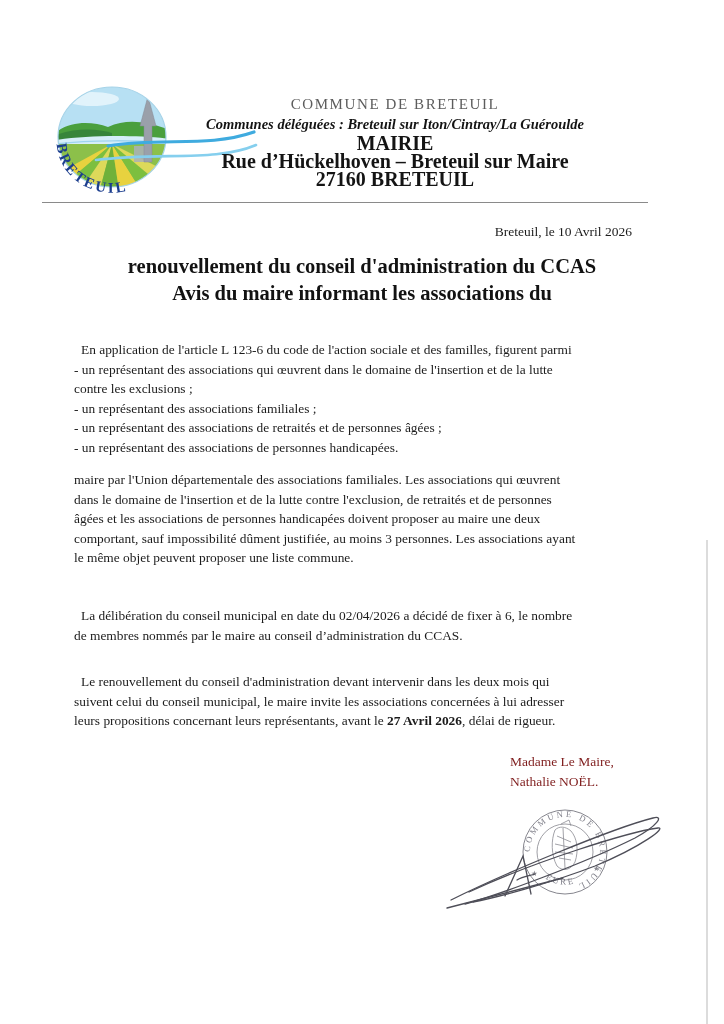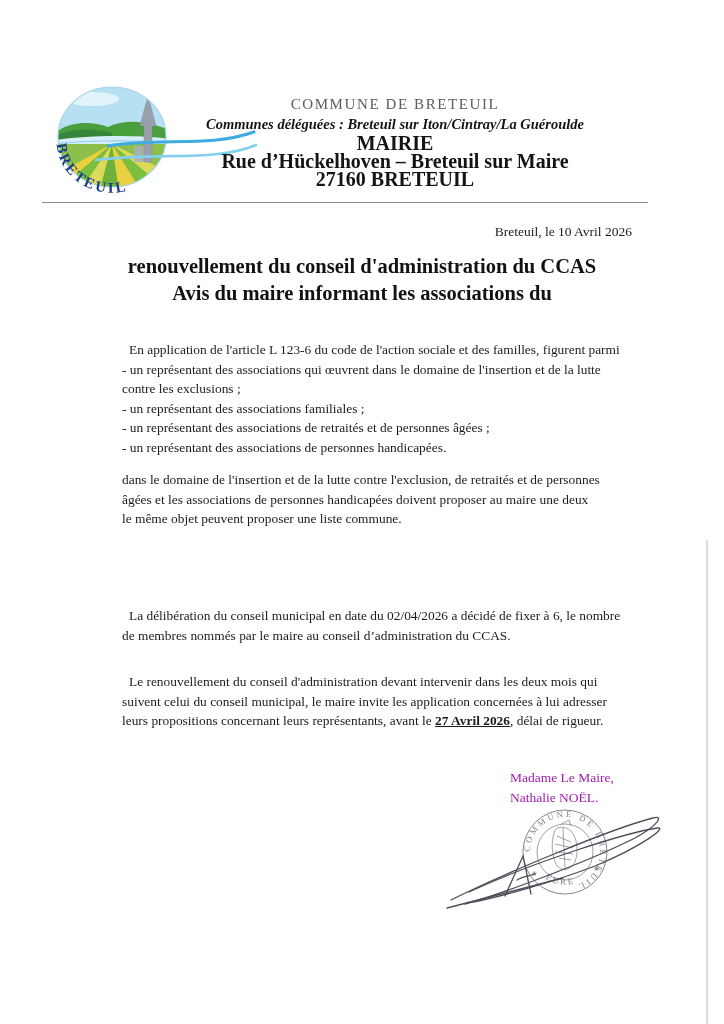--- a/index.html
+++ b/index.html
@@ -13,30 +13,30 @@
   .commune-line{font-size:15px;letter-spacing:1.6px;color:#5c5c5c;line-height:20px;}
   .delegated-line{font-size:14.5px;font-weight:bold;font-style:italic;line-height:20px;color:#141414;}
   .mairie-line,.address-line,.postal-line{font-size:20px;font-weight:bold;line-height:18px;color:#141414;}
   .rule{position:absolute;top:202px;left:42px;width:606px;height:1px;background:#8a8a8a;}
   
   .dateline{position:absolute;top:224px;right:92px;font-size:13.5px;color:#1c1c1c;}
   
   .doc-title{position:absolute;top:253px;left:0;width:724px;text-align:center;
     font-size:20.5px;font-weight:bold;line-height:27px;color:#121212;}
   
-  .para{position:absolute;left:74px;width:600px;font-size:13.4px;line-height:19.5px;color:#1b1b1b;margin-left:48px;}
+  .para{position:absolute;left:74px;width:600px;font-size:13.4px;line-height:19.5px;color:#1b1b1b;}
   .p1{top:340px;}
   .p2{top:470px;}
   .p3{top:606px;}
   .p4{top:672px;}
   .line{white-space:nowrap;}
   .indent{padding-left:7px;}
-  .bold{font-weight:bold;text-decoration:underline;}
+  .bold{font-weight:bold;}
   
-  .sig{position:absolute;top:768px;left:510px;font-size:13.5px;line-height:19.5px;color:#a21caf;}
+  .sig{position:absolute;top:752px;left:510px;font-size:13.5px;line-height:19.5px;color:#7f1d1d;}
   
   .logo-svg{position:absolute;top:82px;left:48px;}
   .stamp-svg{position:absolute;top:800px;left:443px;}
   .scan-edge{position:absolute;top:540px;left:706px;width:2px;height:484px;background:#dcdcdc;}
 </style>
 </head>
 <body>
 
 <div class="page">
 
@@ -95,33 +95,35 @@
   <div class="para p1">
     <div class="line indent">En application de l'article L 123-6 du code de l'action sociale et des familles, figurent parmi</div>
     <div class="line">- un représentant des associations qui œuvrent dans le domaine de l'insertion et de la lutte</div>
     <div class="line">contre les exclusions ;</div>
     <div class="line">- un représentant des associations familiales ;</div>
     <div class="line">- un représentant des associations de retraités et de personnes âgées ;</div>
     <div class="line">- un représentant des associations de personnes handicapées.</div>
   </div>
 
   <div class="para p2">
+    <div class="line">maire par l'Union départementale des associations familiales. Les associations qui œuvrent</div>
     <div class="line">dans le domaine de l'insertion et de la lutte contre l'exclusion, de retraités et de personnes</div>
     <div class="line">âgées et les associations de personnes handicapées doivent proposer au maire une deux</div>
+    <div class="line">comportant, sauf impossibilité dûment justifiée, au moins 3 personnes. Les associations ayant</div>
     <div class="line">le même objet peuvent proposer une liste commune.</div>
   </div>
 
   <div class="para p3">
     <div class="line indent">La délibération du conseil municipal en date du 02/04/2026 a décidé de fixer à 6, le nombre</div>
     <div class="line">de membres nommés par le maire au conseil d’administration du CCAS.</div>
   </div>
 
   <div class="para p4">
     <div class="line indent">Le renouvellement du conseil d'administration devant intervenir dans les deux mois qui</div>
-    <div class="line">suivent celui du conseil municipal, le maire invite les application concernées à lui adresser</div>
+    <div class="line">suivent celui du conseil municipal, le maire invite les associations concernées à lui adresser</div>
     <div class="line"><span>leurs propositions concernant leurs représentants, avant le </span><span class="bold">27 Avril 2026</span><span>, délai de rigueur.</span></div>
   </div>
 
   <div class="sig">
     <div>Madame Le Maire,</div>
     <div>Nathalie NOËL.</div>
   </div>
 
   <svg class="stamp-svg" width="232" height="118" viewBox="0 0 232 118">
     <defs>

